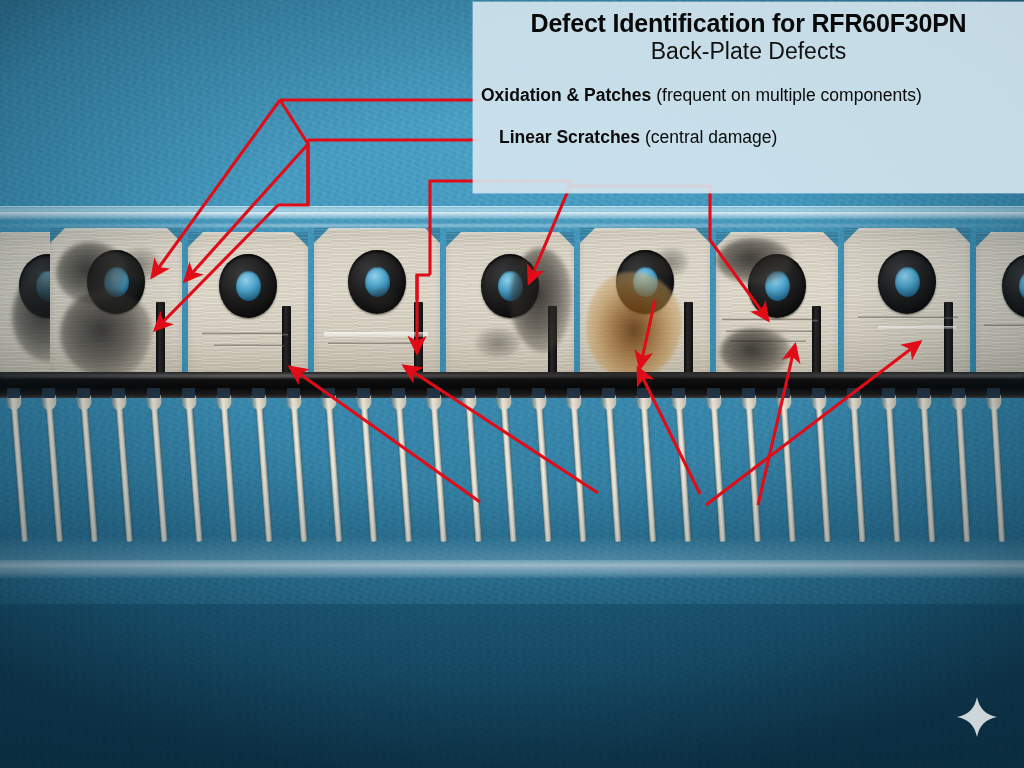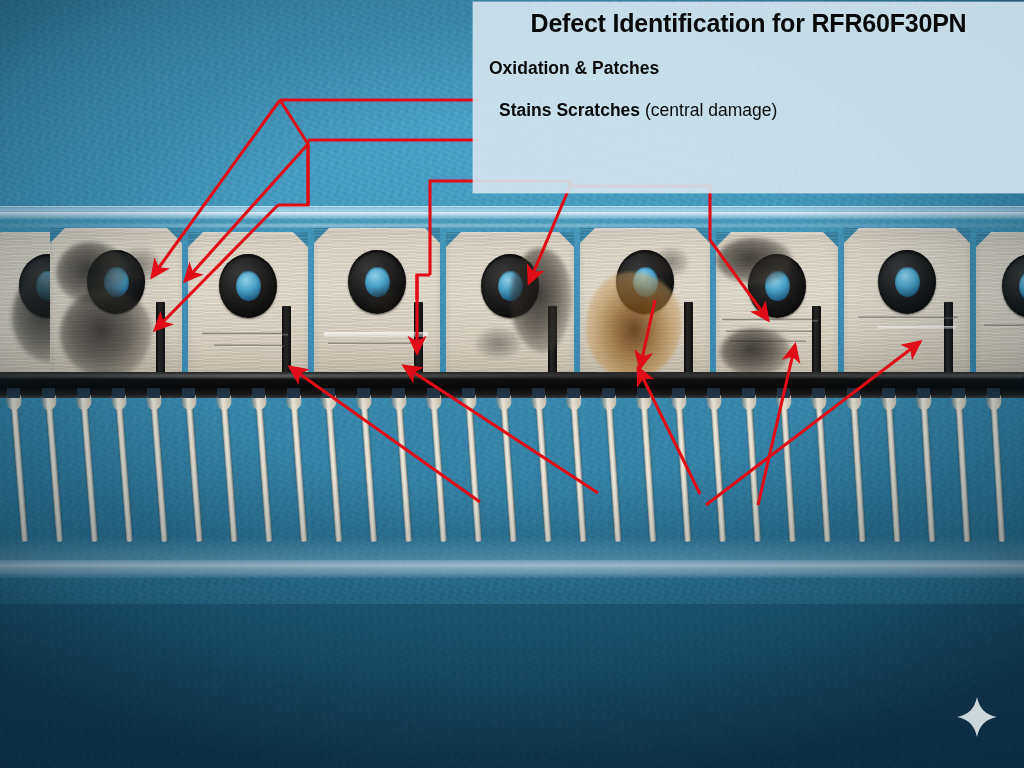--- a/index.html
+++ b/index.html
@@ -386,26 +386,28 @@
         <path d="M 598 493 L 404 366" marker-end="url(#ah)"></path>
         <path d="M 700 494 L 638 368" marker-end="url(#ah)"></path>
         <path d="M 758 505 L 795 345" marker-end="url(#ah)"></path>
         <path d="M 706 505 L 920 342" marker-end="url(#ah)"></path>
         <path d="M 655 300 L 640 368" marker-end="url(#ah)" stroke-width="3.1"></path>
       </g>
   </svg>
 
   <div class="legend">
     <div class="legend-title">Defect Identification for RFR60F30PN</div>
+    <div class="legend-sub">Back-Plate Defects</div>
     <div class="legend-rows" id="legend-rows">
-        <div class="legend-row" style="padding-left: 16px;">
+        <div class="legend-row" style="padding-left: 8px;">
           <b>Oxidation &amp; Patches</b>
+          <span class="paren">(frequent on multiple components)</span>
         </div>
         <div class="legend-row" style="padding-left: 26px;">
-          <b>Stains Scratches</b>
+          <b>Linear Scratches</b>
           <span class="paren">(central damage)</span>
         </div>
       </div>
   </div>
 
   <div class="sparkle">
     <svg viewBox="0 0 44 44" width="44" height="44">
       <path d="M22 2 C24.4 13.6 30.4 19.6 42 22 C30.4 24.4 24.4 30.4 22 42 C19.6 30.4 13.6 24.4 2 22 C13.6 19.6 19.6 13.6 22 2 Z" fill="#cdd6d9"></path>
     </svg>
   </div>

